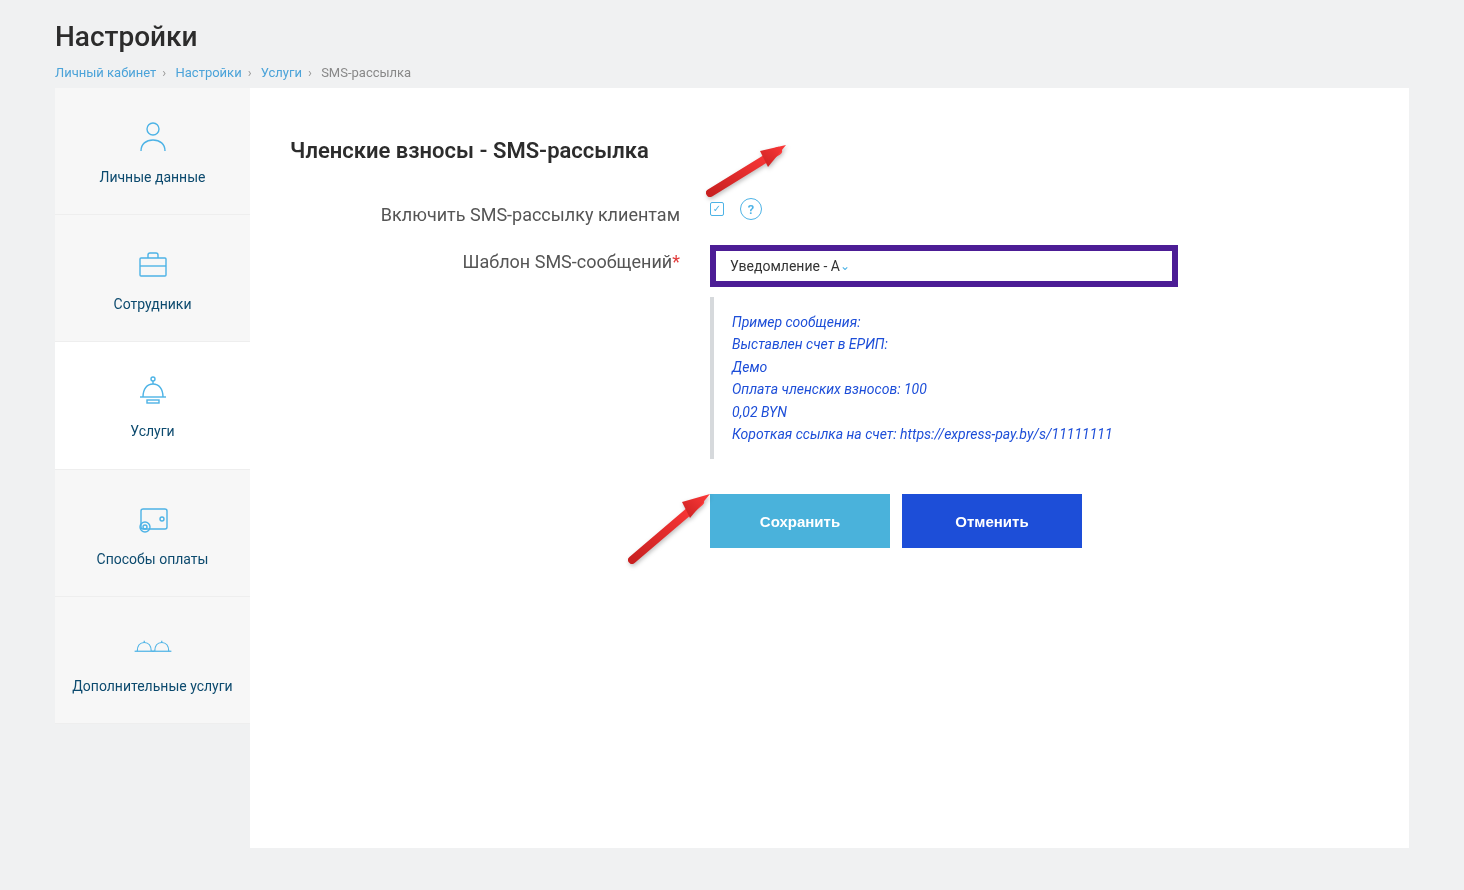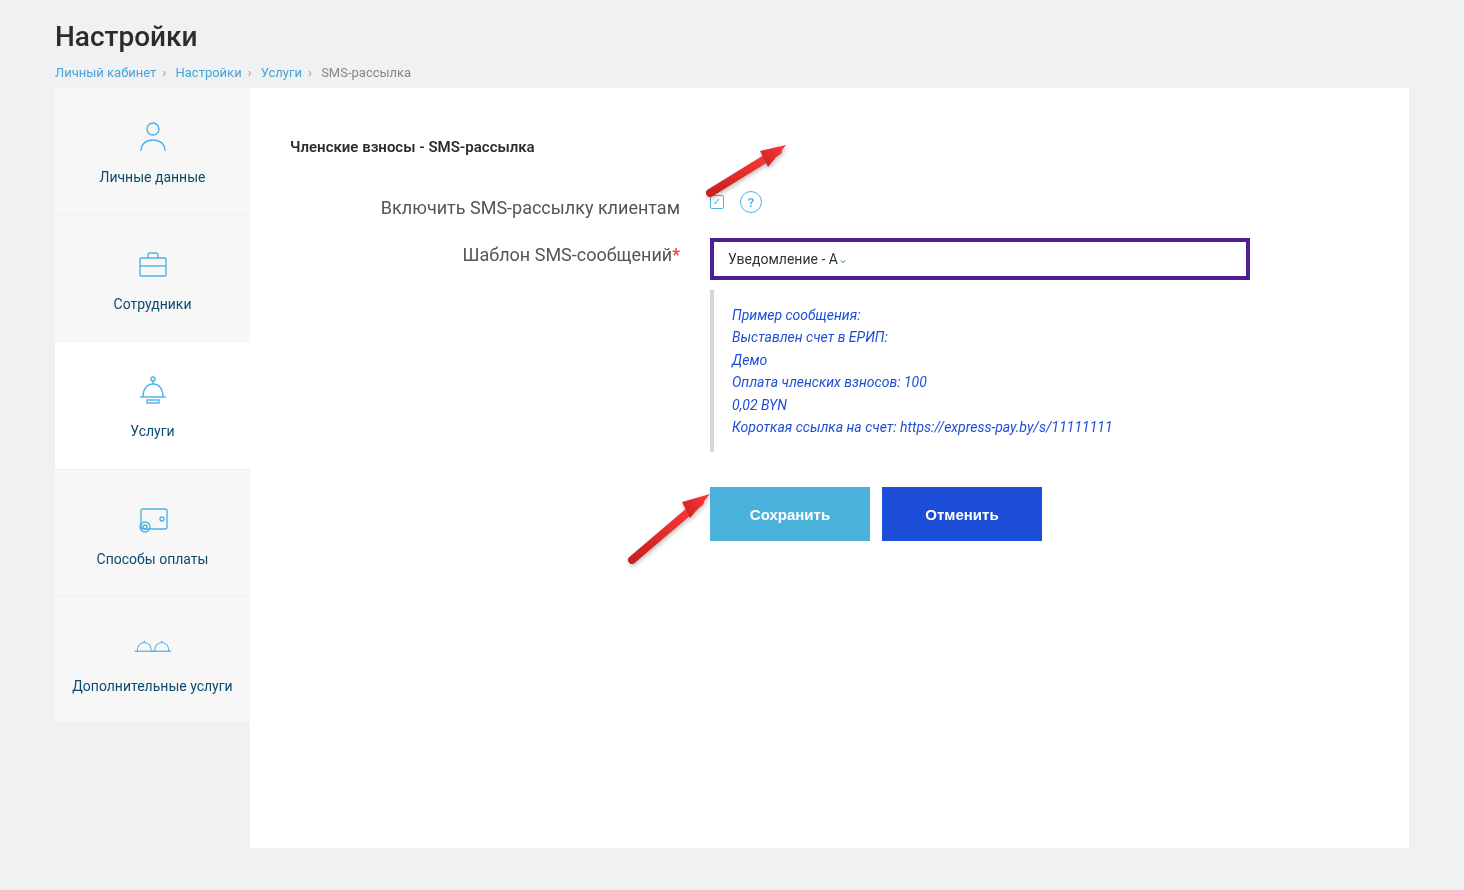--- a/index.html
+++ b/index.html
@@ -31,54 +31,54 @@
 .sidebar-item.active { background: #ffffff; }
 .sidebar-item .icon { width: 42px; height: 42px; display: flex; align-items: center; justify-content: center; margin-bottom: 10px; }
 .sidebar-item .icon svg { stroke: #4db3e6; fill: none; stroke-width: 1.4; }
 .sidebar-item .label { color: #0c4a6e; font-size: 14px; line-height: 1.3; }
 .main-panel {
   background: #ffffff;
   flex: 1;
   padding: 50px 40px 60px 40px;
   min-height: 760px;
 }
-.section-title { font-size: 15px; font-weight: 600; color: #2c2c2c; margin-bottom: 35px; }
+.section-title { font-size: 22px; font-weight: 600; color: #2c2c2c; margin-bottom: 35px; }
 .form-row { display: flex; align-items: flex-start; margin-bottom: 20px; }
 .form-label-col { width: 420px; text-align: right; color: #555; font-size: 18px; padding-top: 6px; padding-right: 30px; }
 .form-label-col .req { color: #e23b3b; }
 .form-control-col { flex: 1; display: flex; flex-direction: column; align-items: flex-start; }
 .inline-row { display: flex; align-items: center; gap: 16px; }
 .checkbox {
   width: 14px; height: 14px; border: 1px solid #4db3e6; border-radius: 2px;
   display: inline-flex; align-items: center; justify-content: center;
   background: #fff; cursor: pointer;
 }
 .checkbox.checked::after {
   content: '✓'; font-size: 10px; color: #4db3e6; line-height: 1;
 }
 .help-icon {
   width: 22px; height: 22px; border: 1.5px solid #4db3e6; border-radius: 50%;
   display: inline-flex; align-items: center; justify-content: center;
   color: #4db3e6; font-size: 13px; font-weight: 600; cursor: pointer;
 }
 .select {
-  width: 540px; height: 42px; border: 4px solid #4c1d95;
+  width: 468px; height: 42px; border: 6px solid #4c1d95;
   display: flex; align-items: center; 
   padding: 0 14px; background: #fff; cursor: pointer; font-size: 14px; color: #333;
 }
 .select .chev { color: #4db3e6; font-size: 12px; }
 .example-box {
   width: 540px; border-left: 4px solid #d6d9dc; padding: 14px 18px;
   color: #1d4ed8; font-style: italic; font-size: 14px; line-height: 1.6;
   margin-top: 10px;
 }
 .example-box div { margin: 0; }
 .button-row { display: flex; gap: 12px; margin-top: 35px; }
 .btn {
-  border: none; height: 54px; width: 160px; font-size: 15px; font-weight: 600;
+  border: none; height: 54px; width: 180px; font-size: 15px; font-weight: 600;
   color: #fff; cursor: pointer; display: flex; align-items: center; justify-content: center;
 }
 .btn-primary { background: #4ab2db; }
 .btn-secondary { background: #1d4ed8; }
 .arrow { position: absolute; pointer-events: none; }
 .arrow svg { filter: drop-shadow(1px 2px 2px rgba(0,0,0,0.25)); }
 </style>
 </head>
 <body>
 

